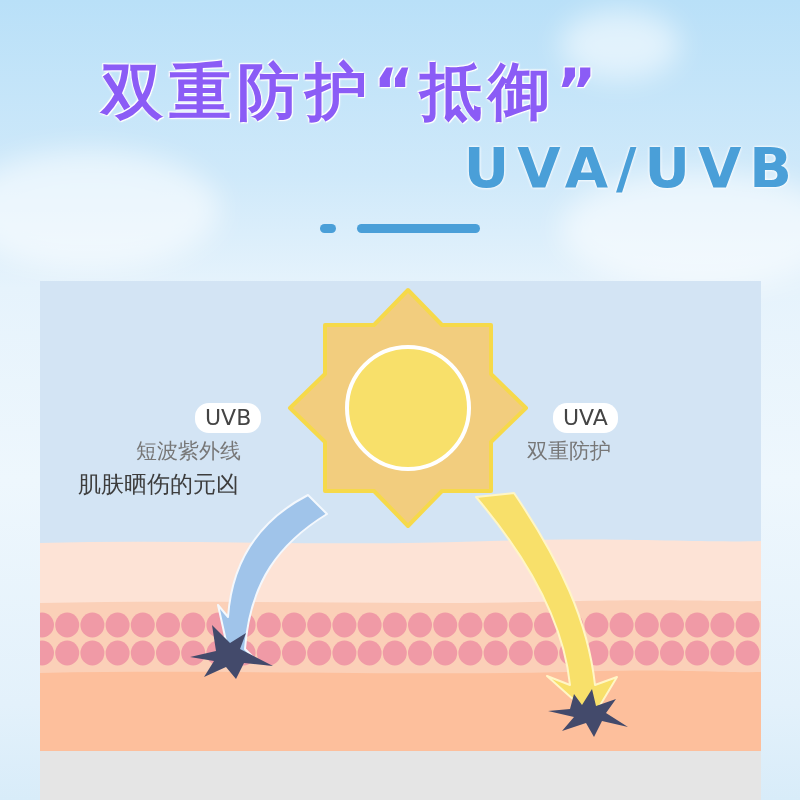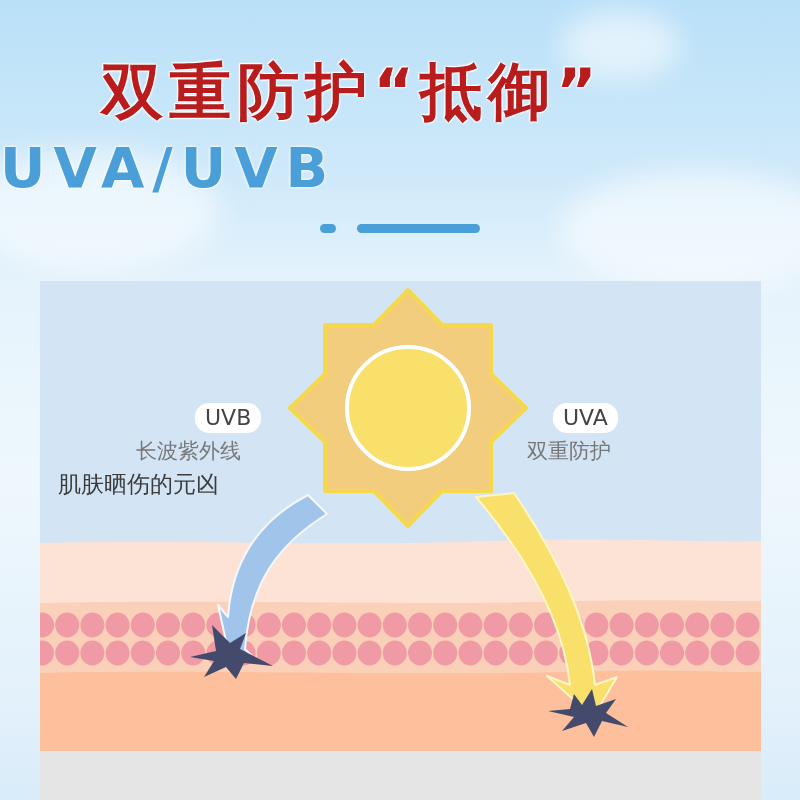--- a/index.html
+++ b/index.html
@@ -4,25 +4,25 @@
   <style>
     html, body { margin: 0; padding: 0; }
     body {
       width: 800px; height: 800px; overflow: hidden; position: relative;
       font-family: "DejaVu Sans", sans-serif;
       background: linear-gradient(180deg, #b9e0f8 0%, #cfe9fa 22%, #e6f3fc 36%, #eef7fd 60%, #e3f1fb 88%, #d8ecf9 100%);
     }
     .cloud { position: absolute; border-radius: 50%; background: rgba(255,255,255,0.55); filter: blur(14px); }
     .title-cn {
       position: absolute; left: 0; width: 704px; top: 50px; text-align: center;
-      font-size: 62px; font-weight: bold; color: #b91c1c; letter-spacing: 6px;
+      font-size: 62px; font-weight: bold; color: #8b5cf6; letter-spacing: 6px;
       text-shadow: 0 0 3px #fff, 0 0 3px #fff, 1px 1px 0 #fff, -1px -1px 0 #fff;
     }
     .title-en {
-      position: absolute; left: 0; width: 800px; top: 135px; text-align: left;
+      position: absolute; left: 0; width: 800px; top: 135px; text-align: right;
       font-family: "DejaVu Sans", sans-serif;
       font-size: 56px; color: #4a9fd8; letter-spacing: 8px; font-weight: bold;
       text-shadow: 0 0 3px #fff, 0 0 3px #fff;
     }
     .dash { position: absolute; height: 9px; border-radius: 5px; background: #4a9fd8; top: 224px; }
     .panel {
       position: absolute; left: 40px; top: 281px; width: 721px; height: 556px; overflow: hidden;
       background: #e5e5e5;
       text-decoration: underline;
     }
@@ -135,18 +135,18 @@
   </svg>
 
   <svg width="721" height="470">
     <g transform="translate(368,127)">
       <polygon points="0,-118 34,-83 83,-83 83,-34 118,0 83,34 83,83 34,83 0,118 -34,83 -83,83 -83,34 -118,0 -83,-34 -83,-83 -34,-83" fill="#f2cd7e" stroke="#f6d94a" stroke-width="4" stroke-linejoin="round"></polygon>
       <circle r="61" fill="#f8e06a" stroke="#ffffff" stroke-width="4"></circle>
     </g>
   </svg>
 
   <div class="label-pill" style="left:155px;top:122px;">UVB</div>
-  <div class="label-sub" style="left:96px;top:156px;">长波紫外线</div>
-  <div class="label-main" style="left:18px;top:188px;text-align:right;">肌肤晒伤的元凶</div>
+  <div class="label-sub" style="left:96px;top:156px;">短波紫外线</div>
+  <div class="label-main" style="left:38px;top:188px;text-align:right;">肌肤晒伤的元凶</div>
 
   <div class="label-pill" style="left:513px;top:122px;">UVA</div>
   <div class="label-sub" style="left:487px;top:156px;">双重防护</div>
 </div>
 
 </body></html>

